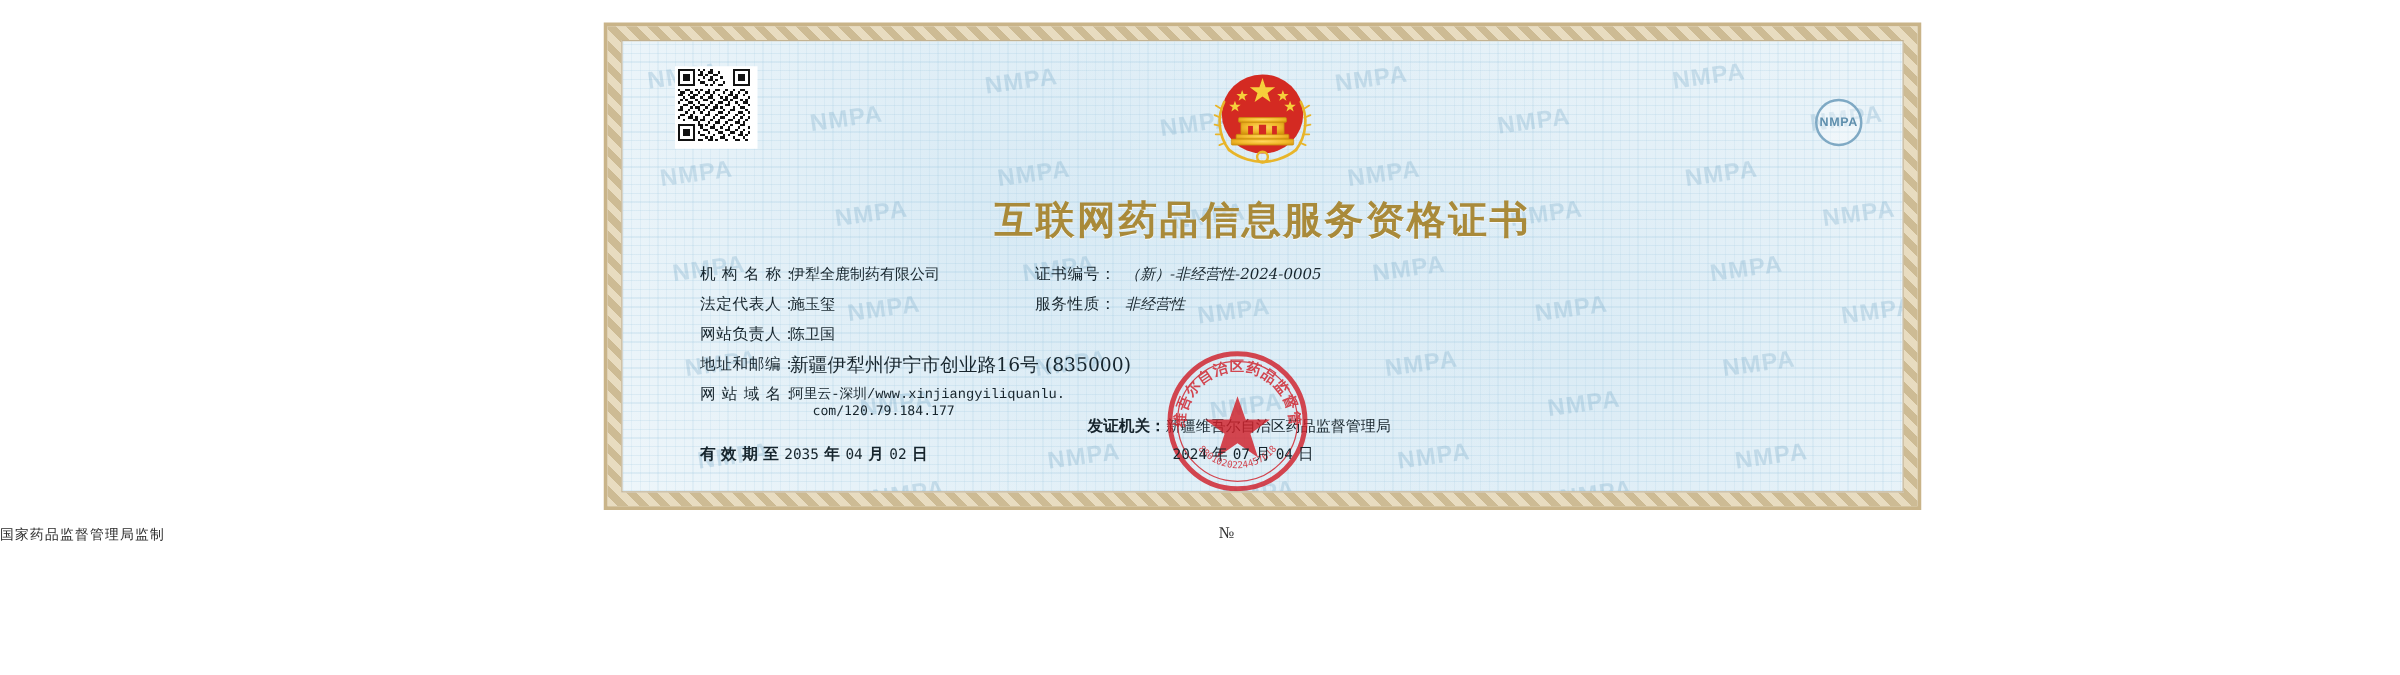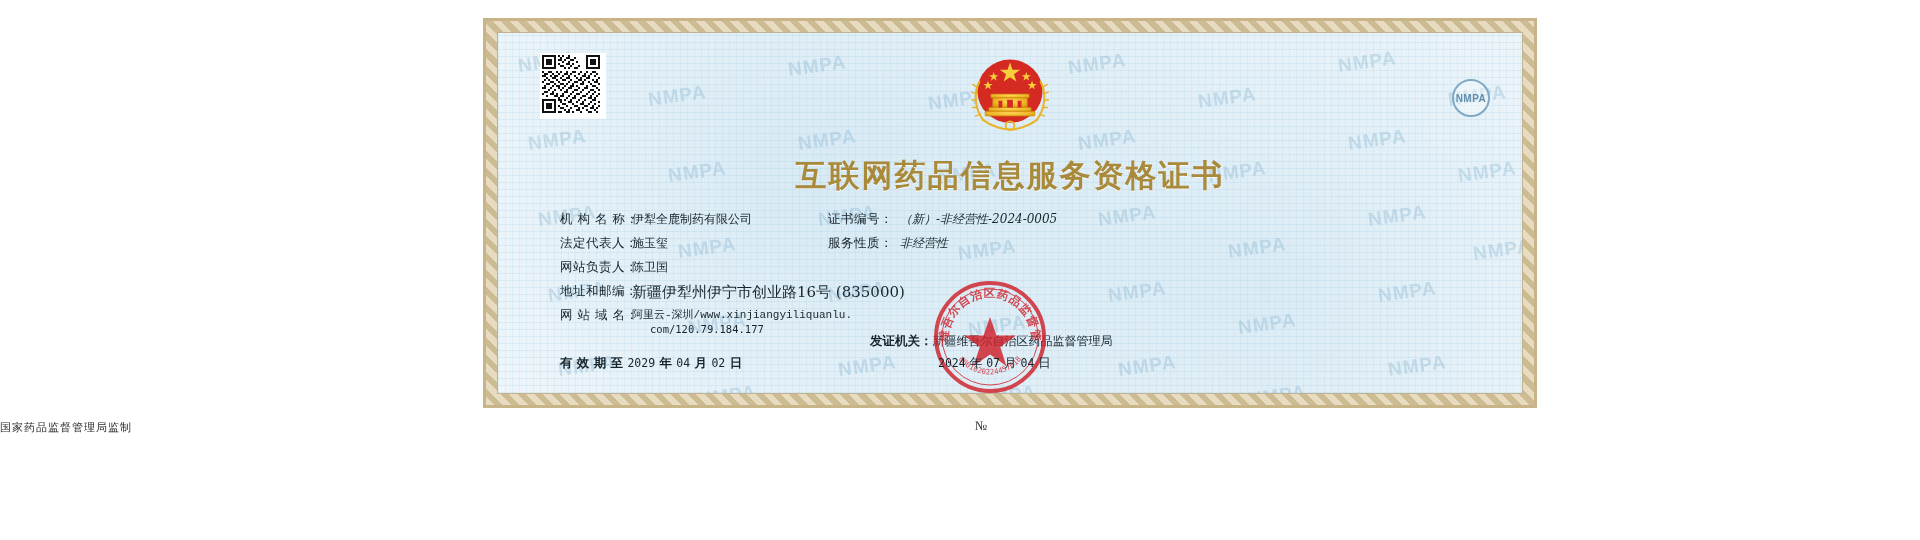--- a/index.html
+++ b/index.html
@@ -621,21 +621,21 @@
         </text>
         <path id="sealBottom" d="M 22,70 A 40,40 0 0 0 98,70" fill="none"></path>
         <text font-family="DejaVu Sans Mono, monospace" font-size="7.5" fill="#d0202a">
           <textPath href="#sealBottom" startOffset="50%" text-anchor="middle">8801020224457618</textPath>
         </text>
       </svg>
     </div>
 
     <div class="validity">
       <span>有 效 期 至</span>
-      <span class="num">2029</span>
+      <span class="num">2035</span>
       <span>年</span>
       <span class="num">04</span>
       <span>月</span>
       <span class="num">02</span>
       <span>日</span>
     </div>
 
     <div class="issue-date">
       <span class="num">2024</span>
       <span>年</span>

